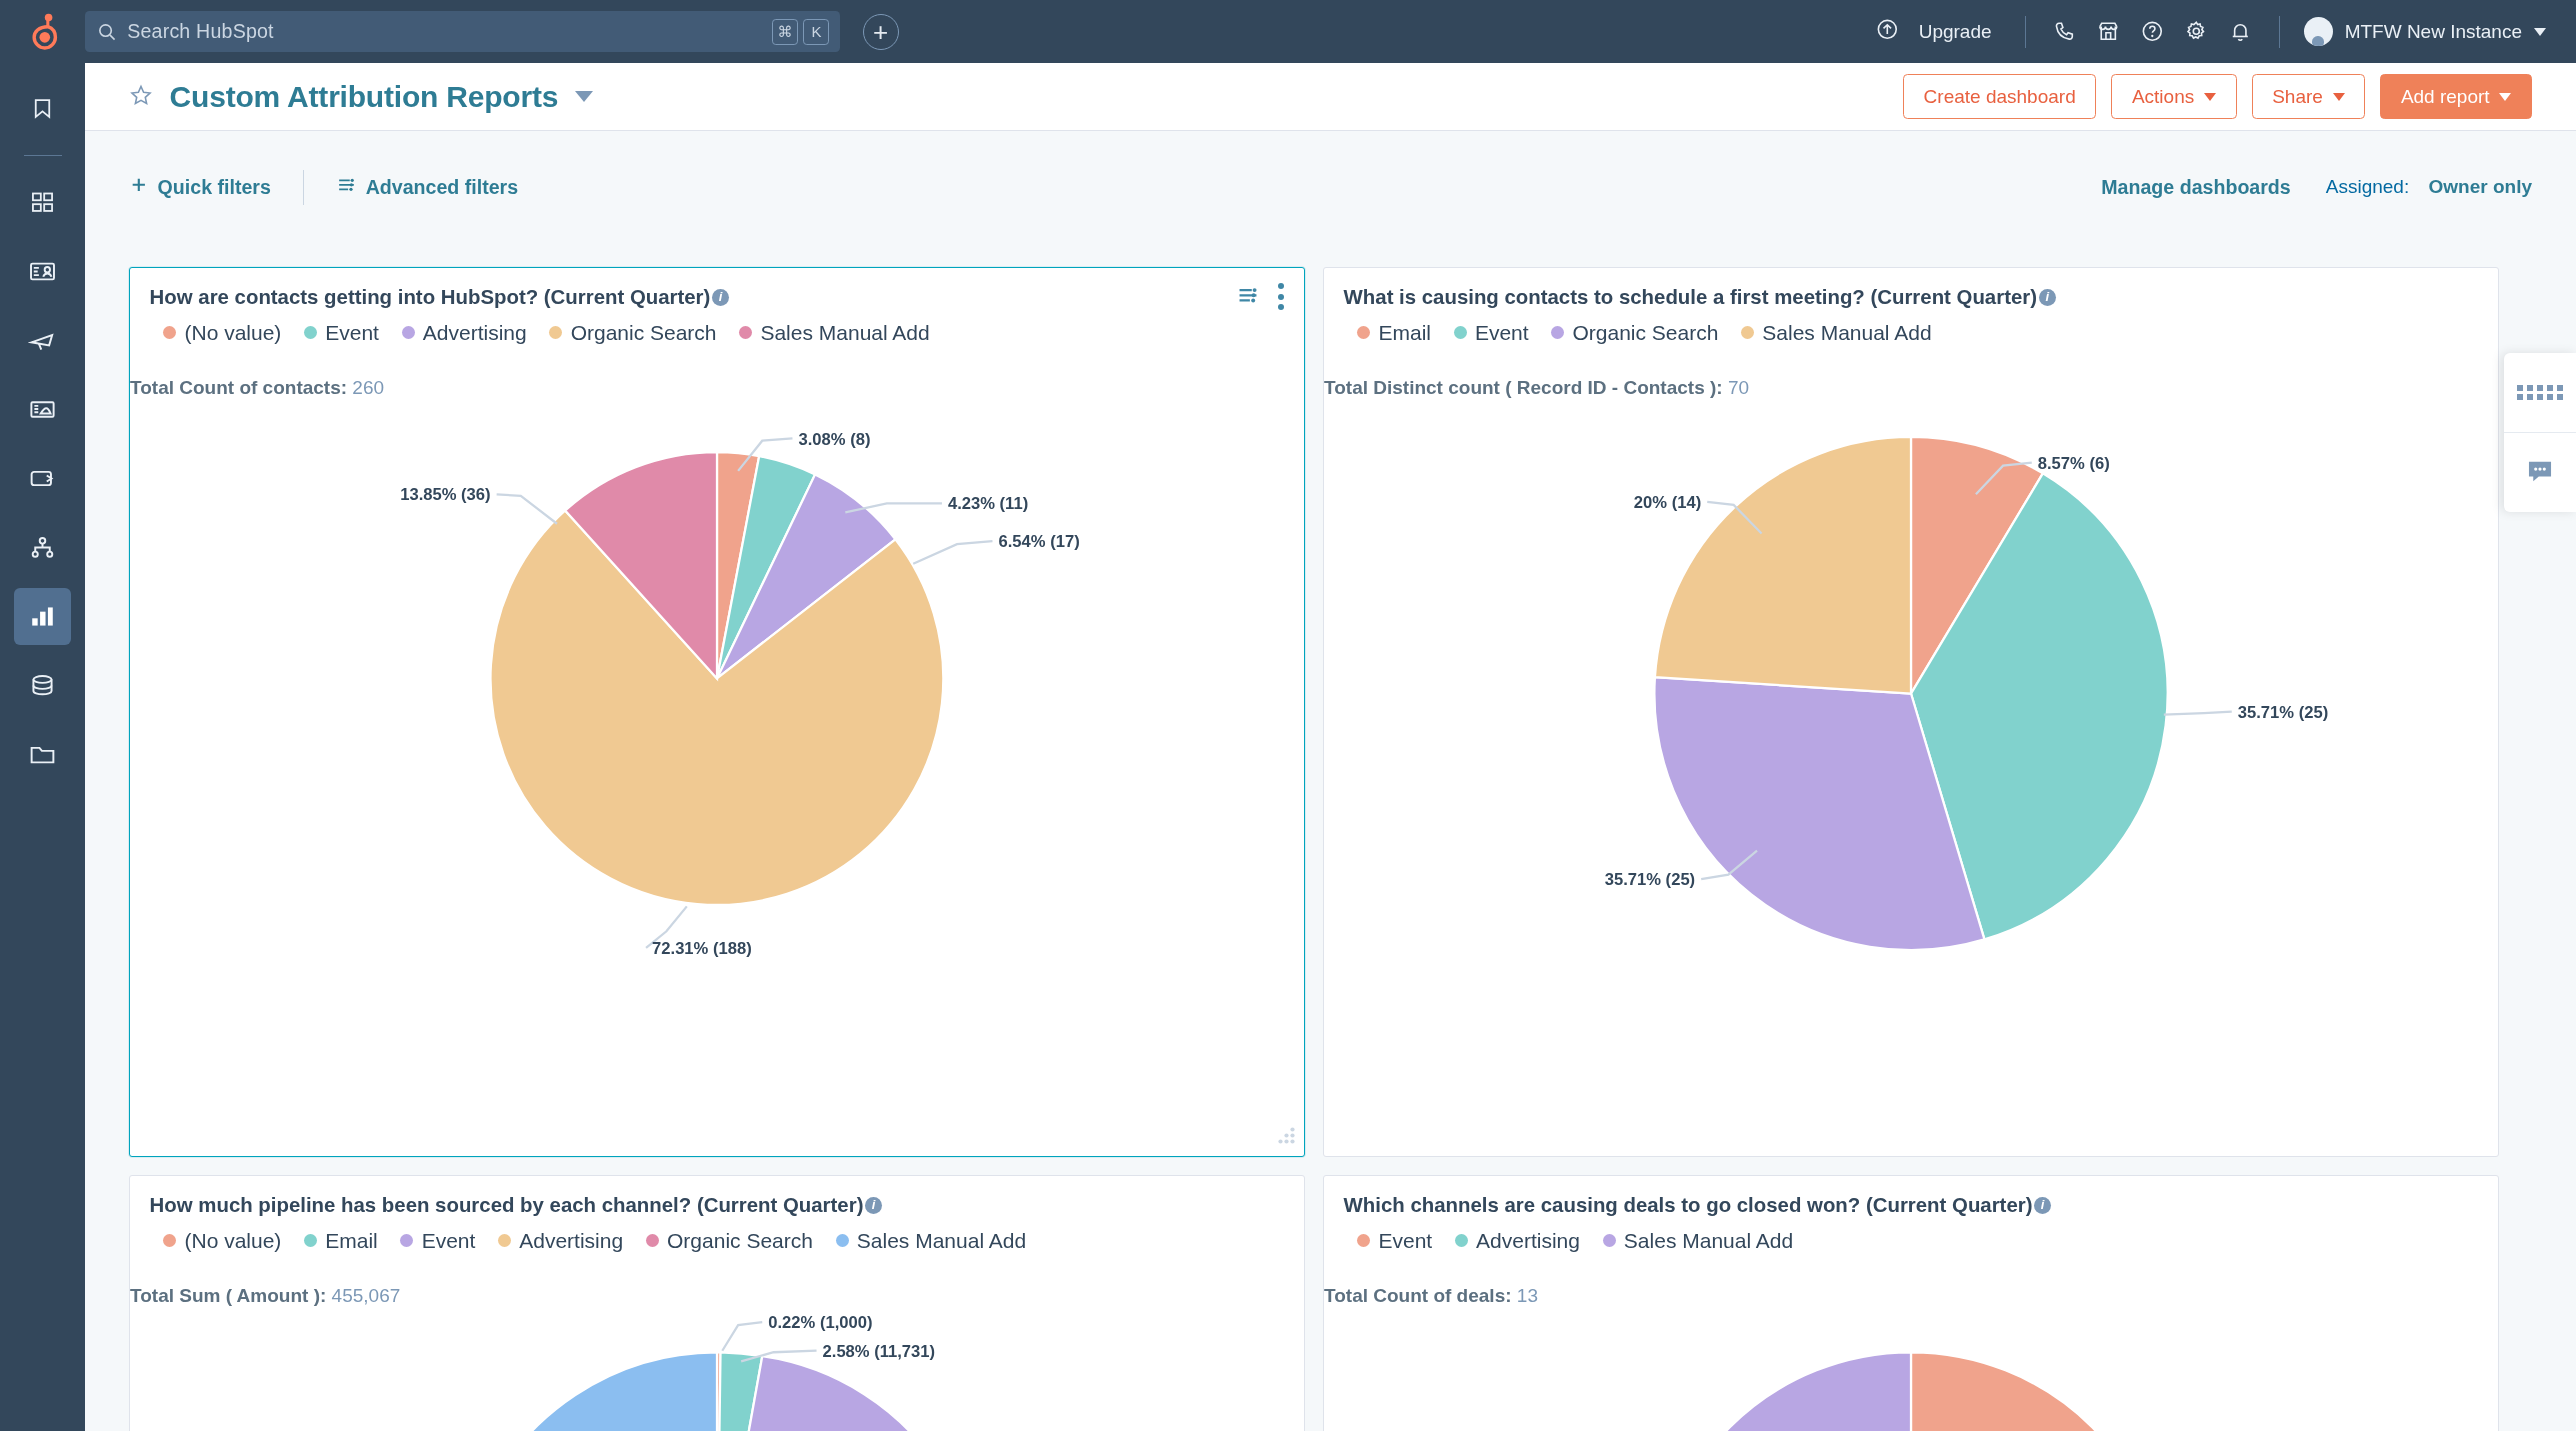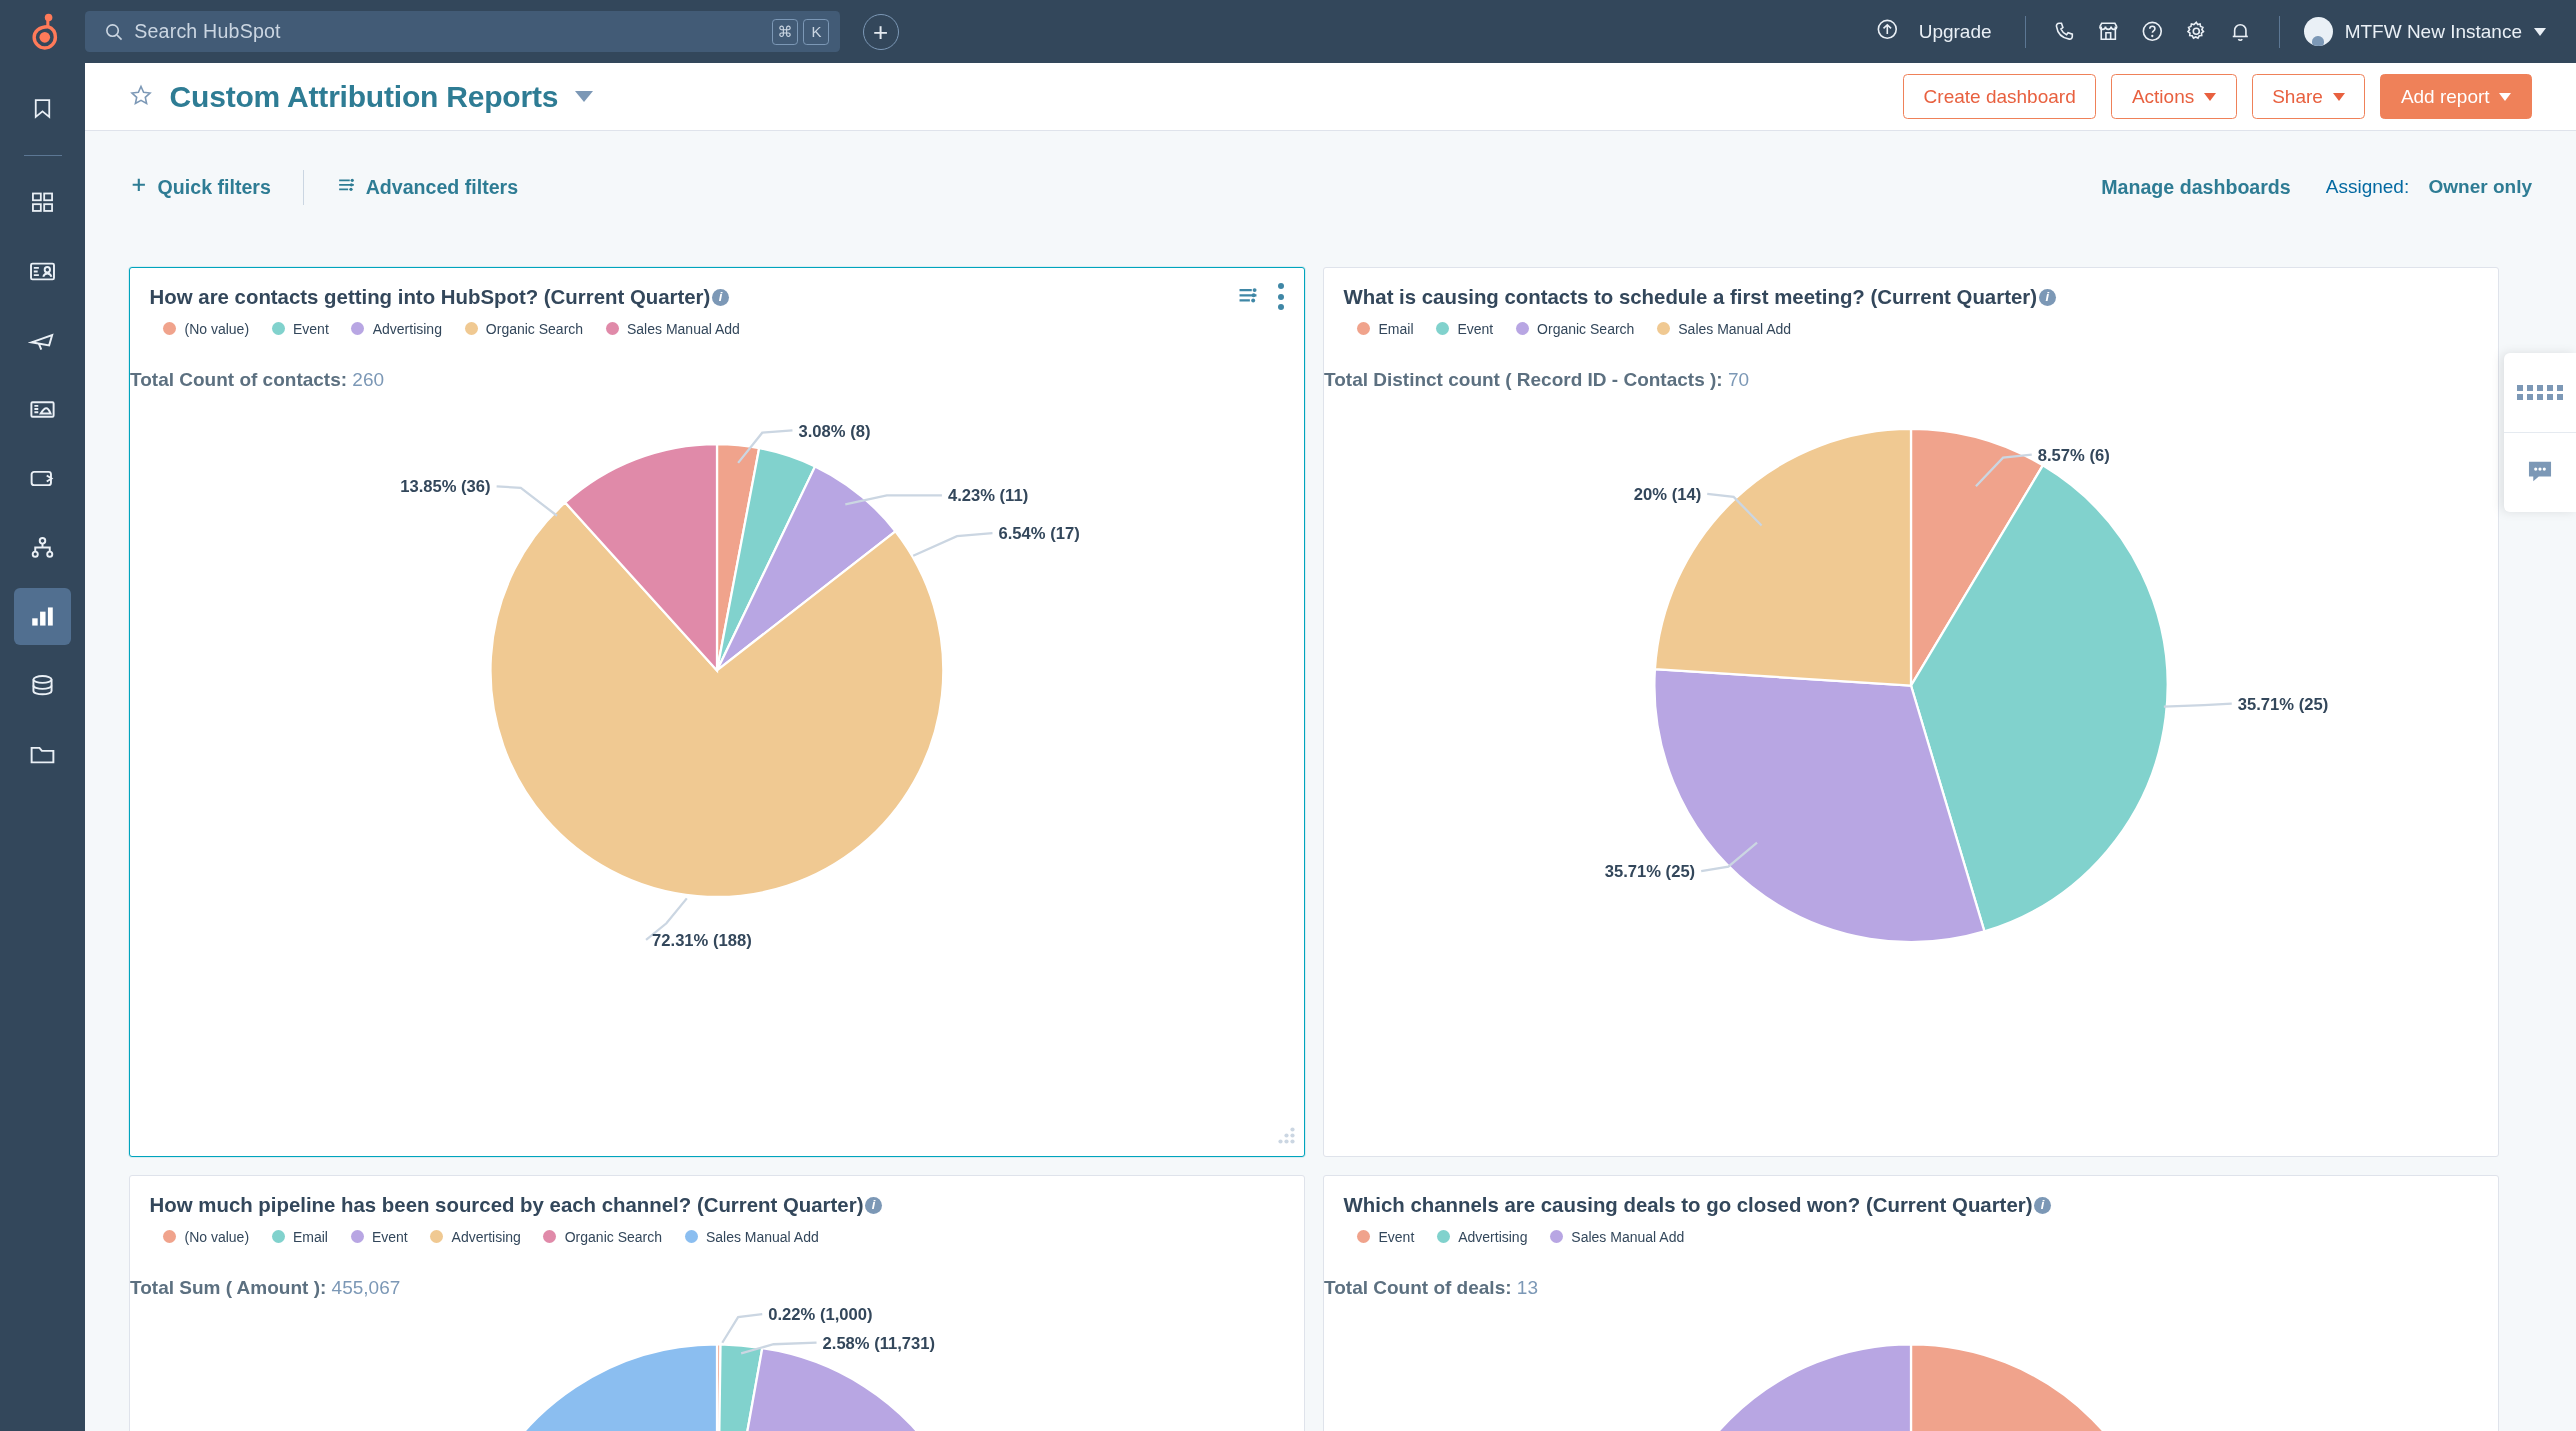--- a/index.html
+++ b/index.html
@@ -12,21 +12,21 @@
 
   
   #topnav {
     position: absolute; top: 0; left: 0; width: 2576px; height: 63px;
     background: #33475b; display: flex; align-items: center; z-index: 50;
   }
   #hs-logo { width: 85px; display: flex; align-items: center; justify-content: center; }
   .search-wrap {
     position: relative; width: 755px; height: 41px;
     background: #425b76; border-radius: 4.5px; display: flex; align-items: center;
-    padding: 0 19px;
+    padding: 0 12px;
   }
   .search-wrap .mag { margin-right: 10.6px; display: flex; }
   .search-input-txt { color: #cbd6e2; font-size: 19.6px; letter-spacing: 0.2px; }
   .kbd-group { position: absolute; right: 10.6px; display: flex; gap: 5.3px; }
   .kbd {
     border: 1.1px solid #7c98b6; border-radius: 3.8px; color: #cbd6e2;
     font-size: 15px; min-width: 26px; height: 26px;
     display: flex; align-items: center; justify-content: center;
   }
   #plus-circle {
@@ -114,21 +114,21 @@
   .card-title {
     font-size: 20.4px; font-weight: 700; color: #33475b; display: flex; align-items: center;
     line-height: 1.25;
   }
   .info-i {
     display: inline-flex; align-items: center; justify-content: center;
     width: 17.4px; height: 17.4px; border-radius: 50%; background: #7c98b6; color: #fff;
     font-size: 13px; font-weight: 700; margin-left: 1.5px; font-style: italic;
   }
   .legend { display: flex; flex-wrap: wrap; gap: 22.6px; margin-top: 10.6px; padding-left: 13.6px; }
-  .legend-item { display: flex; align-items: center; gap: 8.3px; font-size: 14px; color: #33475b; }
+  .legend-item { display: flex; align-items: center; gap: 8.3px; font-size: 21px; color: #33475b; }
   .legend-dot { width: 13px; height: 13px; border-radius: 50%; }
   .card-tools { position: absolute; right: 19.6px; top: 15px; display: flex; align-items: center; gap: 18px; }
   .kebab { display: flex; flex-direction: column; gap: 4.5px; }
   .kebab i { width: 6px; height: 6px; border-radius: 50%; background: #3f87a6; display: block; }
   .card-total {
     text-align: left; margin-top: 32px; font-size: 19px; color: #7c98b6;
   }
   .card-total b { color: #5c7080; font-weight: 700; }
   .chart-area { position: relative; width: 100%; height: 589px; }
   .chart-area svg { position: absolute; left: 50%; transform: translateX(-50%); top: 0; }

